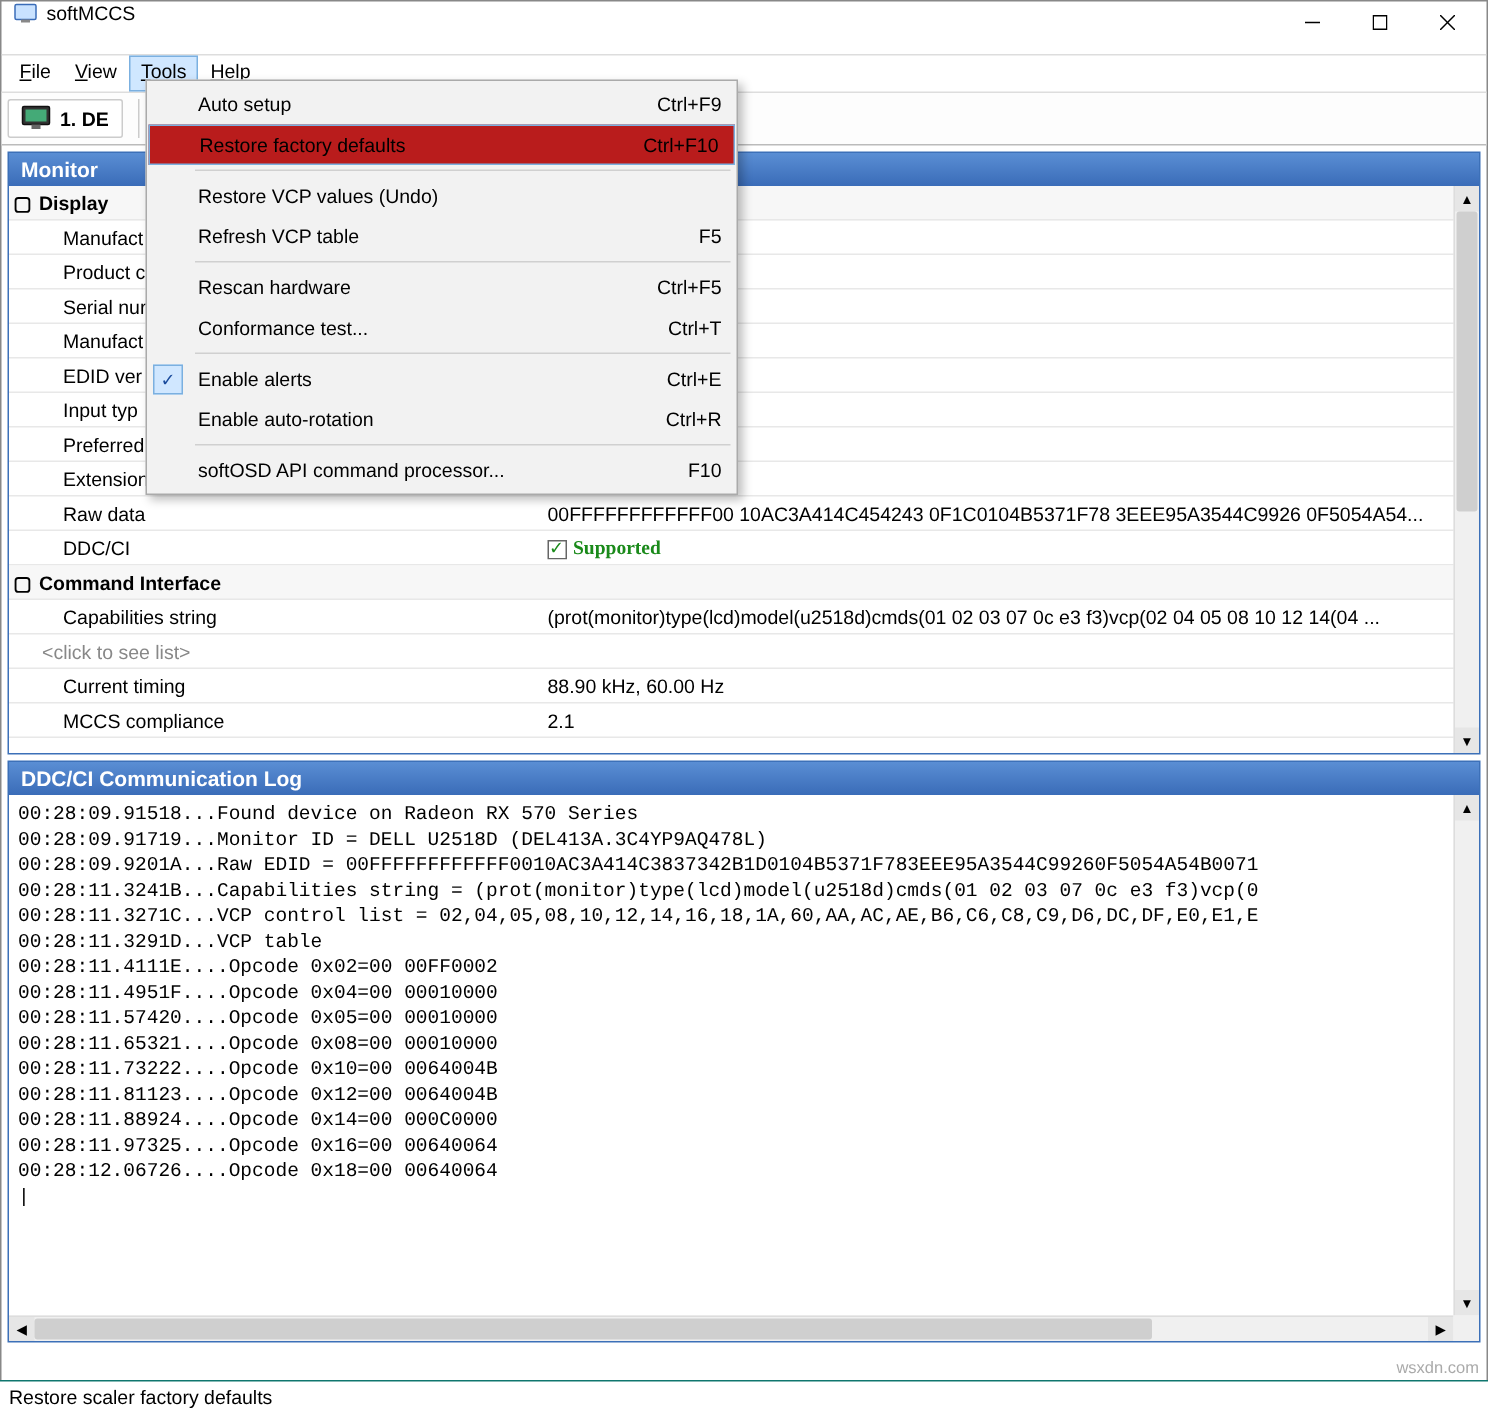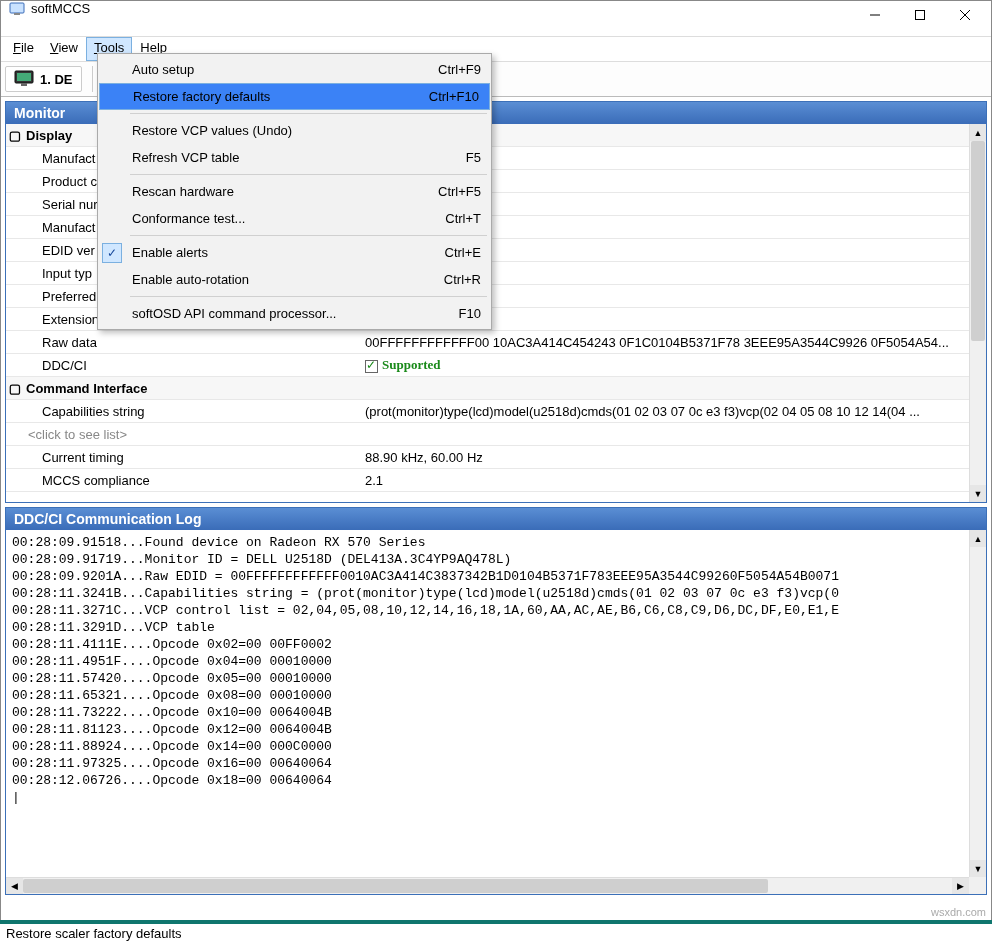--- a/index.html
+++ b/index.html
@@ -154,21 +154,21 @@
     align-items: center;
     height: 27px;
     padding-left: 34px;
     padding-right: 10px;
     position: relative;
     cursor: default;
   }
   .dropdown .item .label { flex: 1; }
   .dropdown .item .shortcut { color: #000; }
   .dropdown .item.hl {
-    background: #3b82f6;
+    background: #b91c1c;
     border: 1px solid #7bb0e0;
     margin: 0 1px;
     padding-left: 33px;
   }
   .dropdown .divider {
     height: 1px;
     background: #d0d0d0;
     margin: 3px 4px 3px 32px;
   }
   .dropdown .check {
@@ -209,21 +209,21 @@
   .log-body .vscroll {
     position:absolute; right:0; top:0; bottom:17px; width:17px;
     background:#f0f0f0; border-left:1px solid #ddd;
   }
   .log-body .vscroll .arrow { height:17px; background:#e6e6e6; display:flex;align-items:center;justify-content:center;font-size:9px;}
   .log-body .corner { position:absolute; right:0; bottom:0; width:17px; height:17px; background:#f0f0f0;}
   .statusbar {
     position: absolute;
     bottom: 0; left: 0; right: 0;
     height: 22px;
-    border-top: 4px solid #0f766e;
+    border-top: 1px solid #0f766e;
     padding: 0 6px;
     font-size: 13px;
     background: #fff;
     display:flex; align-items:center;
   }
   .watermark {
     position: absolute;
     right: 6px; bottom: 24px;
     font-size: 11px;
     color: #aaa;

